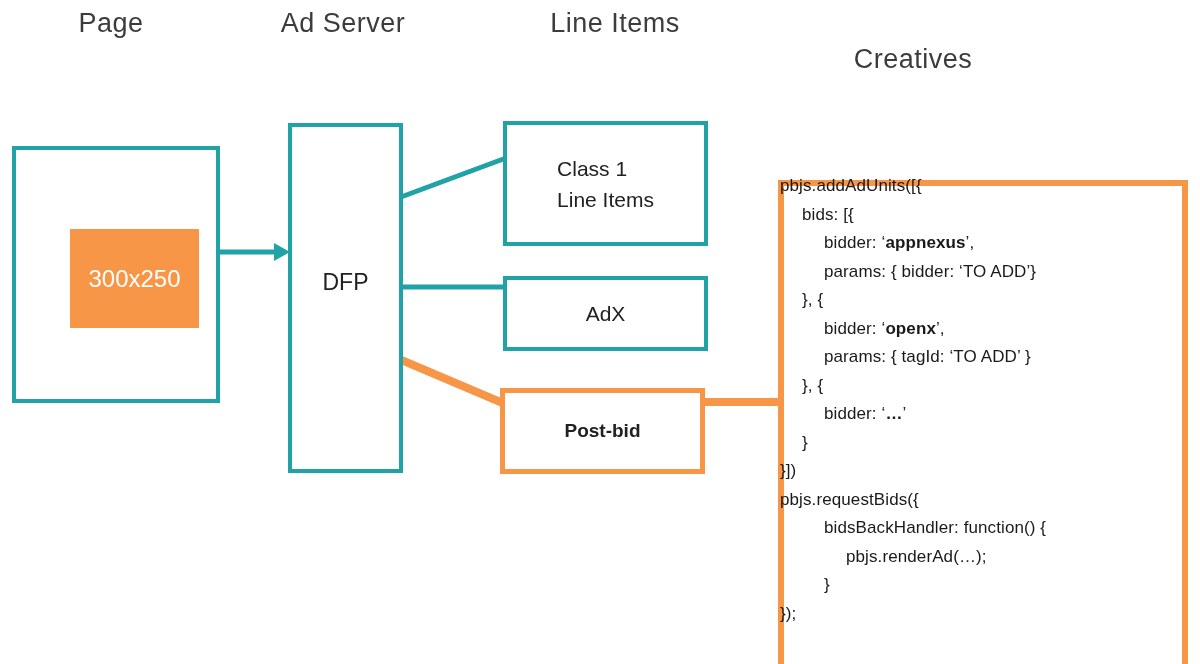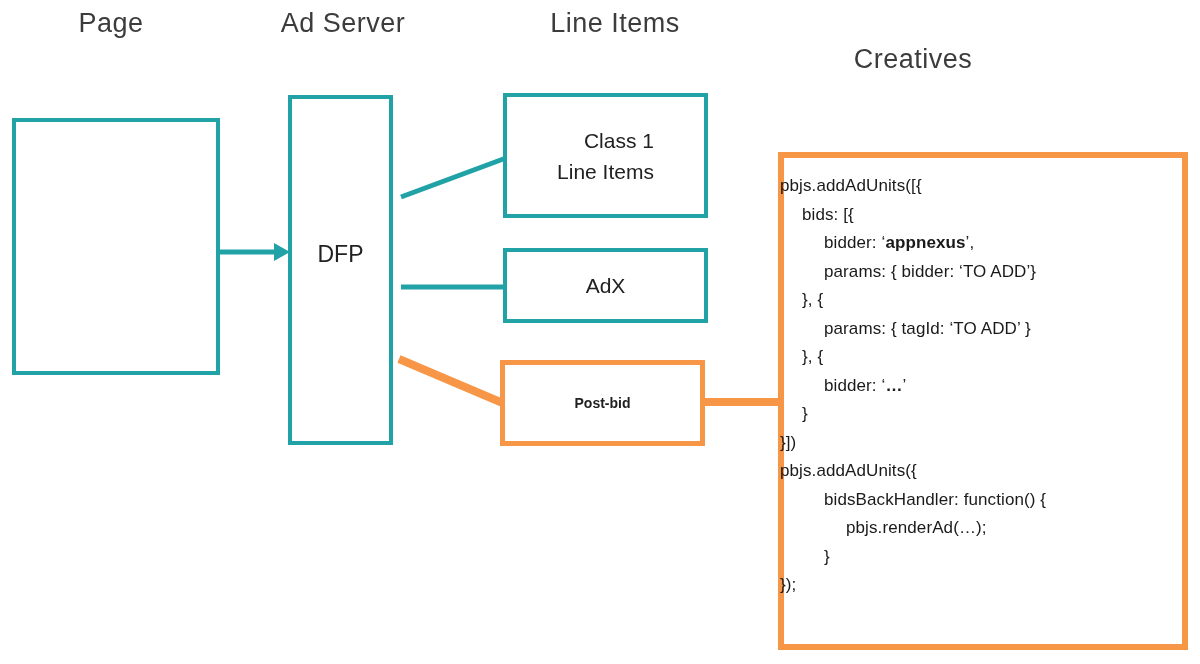--- a/index.html
+++ b/index.html
@@ -33,50 +33,51 @@
     height: 664px;
     pointer-events: none;
   }
   .box {
     position: absolute;
     box-sizing: border-box;
     background: #ffffff;
     display: flex;
     align-items: center;
     justify-content: center;
-    text-align: right;
+    text-align: left;
     color: #212121;
+    margin-top: 28px;
   }
   .teal-border { border: 4px solid #21a2a7; }
   .orange-border { border: 5px solid #f79646; }
 
   #page-box { left: 12px; top: 118px; width: 208px; height: 257px; }
   #ad-slot {
     left: 70px; top: 201px; width: 129px; height: 99px;
     background: #f79646;
     color: #ffffff;
     font-size: 24px;
   }
   #dfp-box {
-    left: 288px; top: 95px; width: 105px; height: 350px;
+    left: 288px; top: 95px; width: 115px; height: 350px;
     font-size: 23px;
     align-items: flex-start;
   }
   #dfp-box .box-label { margin-top: 142px; }
   #class1-box {
     left: 503px; top: 93px; width: 205px; height: 125px;
     font-size: 21px; line-height: 31px;
   }
   #adx-box {
     left: 503px; top: 248px; width: 205px; height: 75px;
     font-size: 21px;
   }
   #postbid-box {
     left: 500px; top: 360px; width: 205px; height: 86px;
-    font-size: 14px; font-weight: 700;
+    font-size: 19px; font-weight: 700;
   }
   #code-box {
     left: 778px; top: 152px; width: 410px; height: 498px;
     border: 6px solid #f79646;
     background: #ffffff;
   }
   #code-lines {
     position: absolute;
     left: 780px; top: 172px;
     width: 370px;
@@ -100,20 +101,23 @@
   <svg id="connector-layer" viewBox="0 0 1200 664" xmlns="http://www.w3.org/2000/svg">
     <line x1="199" y1="252" x2="276" y2="252" stroke="#21a2a7" stroke-width="5"></line>
     <polygon points="274,243 290,252 274,261" fill="#21a2a7"></polygon>
     <line x1="401" y1="197" x2="506" y2="158" stroke="#21a2a7" stroke-width="5"></line>
     <line x1="401" y1="287" x2="506" y2="287" stroke="#21a2a7" stroke-width="5"></line>
     <line x1="399" y1="359" x2="505" y2="404" stroke="#f79646" stroke-width="8"></line>
     <line x1="702" y1="402" x2="782" y2="402" stroke="#f79646" stroke-width="8"></line>
   </svg>
 
   <div class="box teal-border" id="page-box"></div>
+  <div class="box" id="ad-slot">
+    <span class="box-label">300x250</span>
+  </div>
 
   <div class="box teal-border" id="dfp-box">
     <span class="box-label">DFP</span>
   </div>
 
   <div class="box teal-border" id="class1-box">
     <span class="box-label">
       <span>Class 1</span><br>
       <span>Line Items</span>
     </span>
@@ -125,25 +129,26 @@
     <span class="box-label">Post-bid</span>
   </div>
 
   <div class="box" id="code-box"></div>
   <div id="code-lines">
       <div class="code-line" style="padding-left: 0px;"><span>pbjs.addAdUnits([{</span></div>
       <div class="code-line" style="padding-left: 22px;"><span>bids: [{</span></div>
       <div class="code-line" style="padding-left: 44px;"><span>bidder: ‘</span><span style="font-weight: 700;">appnexus</span><span>’,</span></div>
       <div class="code-line" style="padding-left: 44px;"><span>params: { bidder: ‘TO ADD’}</span></div>
       <div class="code-line" style="padding-left: 22px;"><span>}, {</span></div>
+      <div class="code-line" style="padding-left: 44px;"><span>bidder: ‘</span><span style="font-weight: 700;">openx</span><span>’,</span></div>
       <div class="code-line" style="padding-left: 44px;"><span>params: { tagId: ‘TO ADD’ }</span></div>
       <div class="code-line" style="padding-left: 22px;"><span>}, {</span></div>
       <div class="code-line" style="padding-left: 44px;"><span>bidder: ‘</span><span style="font-weight: 700;">…</span><span>’</span></div>
       <div class="code-line" style="padding-left: 22px;"><span>}</span></div>
       <div class="code-line" style="padding-left: 0px;"><span>}])</span></div>
-      <div class="code-line" style="padding-left: 0px;"><span>pbjs.addAdUnits({</span></div>
+      <div class="code-line" style="padding-left: 0px;"><span>pbjs.requestBids({</span></div>
       <div class="code-line" style="padding-left: 44px;"><span>bidsBackHandler: function() {</span></div>
       <div class="code-line" style="padding-left: 66px;"><span>pbjs.renderAd(…);</span></div>
       <div class="code-line" style="padding-left: 44px;"><span>}</span></div>
       <div class="code-line" style="padding-left: 0px;"><span>});</span></div>
     </div>
 
 </div>
 
 </body></html>

